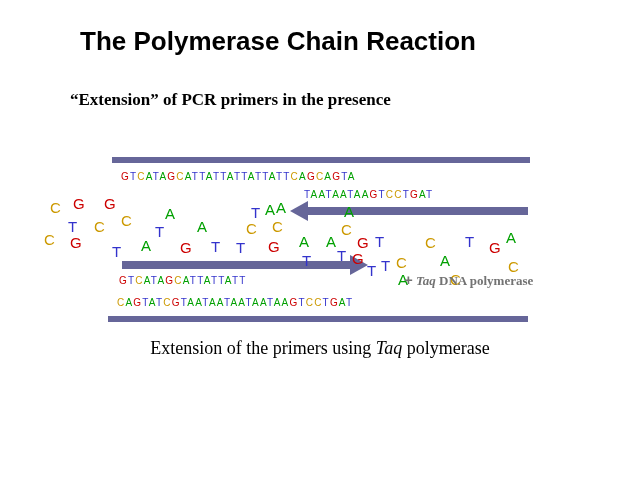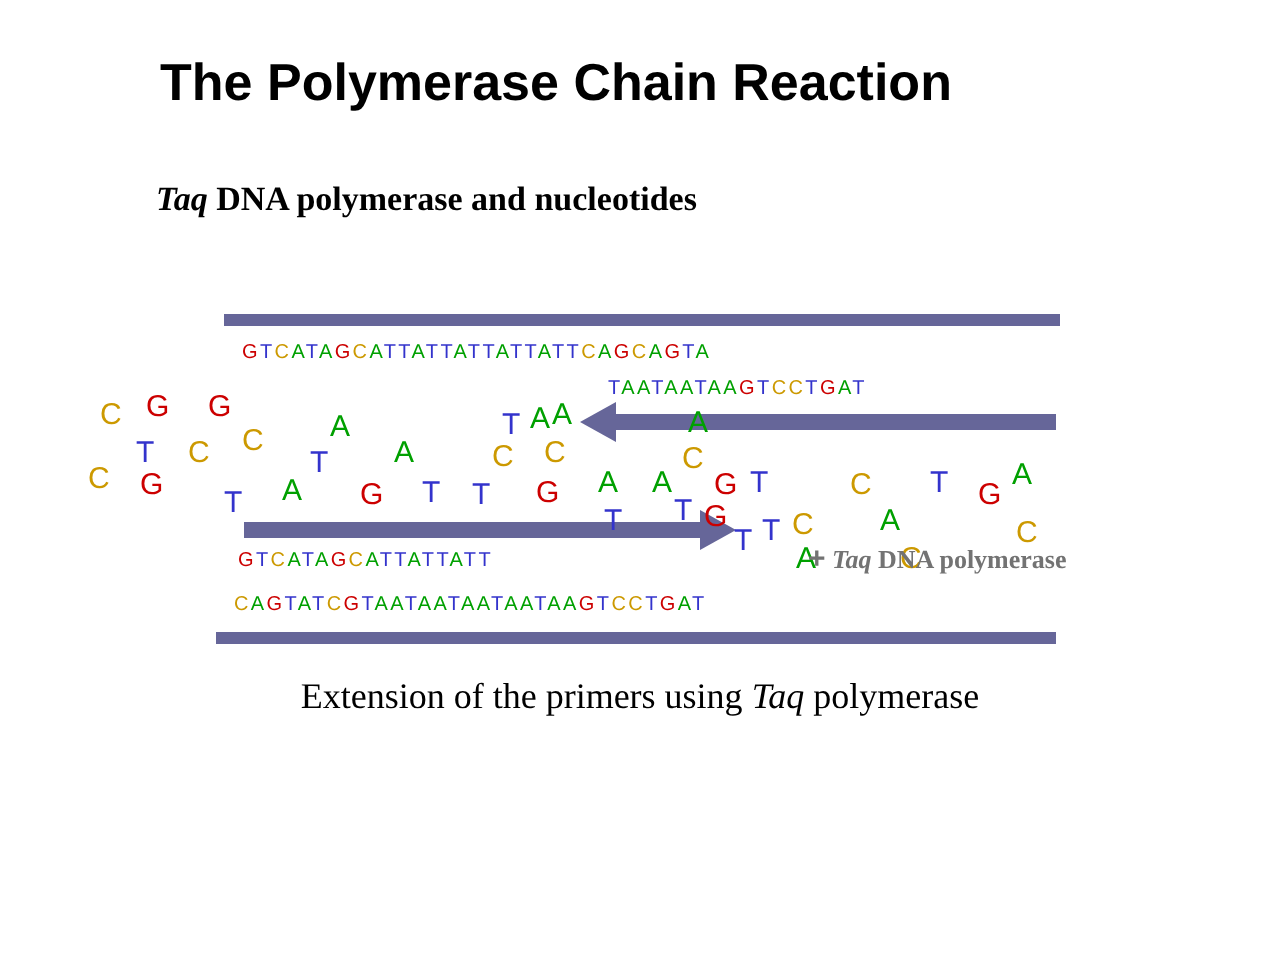--- a/index.html
+++ b/index.html
@@ -131,21 +131,21 @@
   }
 </style>
 </head>
 <body>
 
 <div id="slide">
 
   <div id="slide-title">The Polymerase Chain Reaction</div>
 
   <div id="subtitle">
-    <div class="line2"><span class="ital">Taq</span><span> DNA polymerase and nucleotides</span></div>
+    <div class="line1">“Extension” of  PCR primers in the presence</div>
   </div>
 
   <div class="strand-bar" id="bar-top" style="left: 112px; top: 157px; width: 418px;"></div>
   <div class="strand-bar" id="bar-bottom" style="left: 108px; top: 316px; width: 420px;"></div>
 
   <div class="seq" id="seq-top-template" style="left: 121px; top: 168px;"><span class="base-G">G</span><span class="base-T">T</span><span class="base-C">C</span><span class="base-A">A</span><span class="base-T">T</span><span class="base-A">A</span><span class="base-G">G</span><span class="base-C">C</span><span class="base-A">A</span><span class="base-T">T</span><span class="base-T">T</span><span class="base-A">A</span><span class="base-T">T</span><span class="base-T">T</span><span class="base-A">A</span><span class="base-T">T</span><span class="base-T">T</span><span class="base-A">A</span><span class="base-T">T</span><span class="base-T">T</span><span class="base-A">A</span><span class="base-T">T</span><span class="base-T">T</span><span class="base-C">C</span><span class="base-A">A</span><span class="base-G">G</span><span class="base-C">C</span><span class="base-A">A</span><span class="base-G">G</span><span class="base-T">T</span><span class="base-A">A</span></div>
   <div class="seq" id="seq-top-extension" style="left: 304px; top: 186px;"><span class="base-T">T</span><span class="base-A">A</span><span class="base-A">A</span><span class="base-T">T</span><span class="base-A">A</span><span class="base-A">A</span><span class="base-T">T</span><span class="base-A">A</span><span class="base-A">A</span><span class="base-G">G</span><span class="base-T">T</span><span class="base-C">C</span><span class="base-C">C</span><span class="base-T">T</span><span class="base-G">G</span><span class="base-A">A</span><span class="base-T">T</span></div>
   <div class="seq" id="seq-bottom-extension" style="left: 119px; top: 272px;"><span class="base-G">G</span><span class="base-T">T</span><span class="base-C">C</span><span class="base-A">A</span><span class="base-T">T</span><span class="base-A">A</span><span class="base-G">G</span><span class="base-C">C</span><span class="base-A">A</span><span class="base-T">T</span><span class="base-T">T</span><span class="base-A">A</span><span class="base-T">T</span><span class="base-T">T</span><span class="base-A">A</span><span class="base-T">T</span><span class="base-T">T</span></div>
   <div class="seq" id="seq-bottom-template" style="left: 117px; top: 294px;"><span class="base-C">C</span><span class="base-A">A</span><span class="base-G">G</span><span class="base-T">T</span><span class="base-A">A</span><span class="base-T">T</span><span class="base-C">C</span><span class="base-G">G</span><span class="base-T">T</span><span class="base-A">A</span><span class="base-A">A</span><span class="base-T">T</span><span class="base-A">A</span><span class="base-A">A</span><span class="base-T">T</span><span class="base-A">A</span><span class="base-A">A</span><span class="base-T">T</span><span class="base-A">A</span><span class="base-A">A</span><span class="base-T">T</span><span class="base-A">A</span><span class="base-A">A</span><span class="base-G">G</span><span class="base-T">T</span><span class="base-C">C</span><span class="base-C">C</span><span class="base-T">T</span><span class="base-G">G</span><span class="base-A">A</span><span class="base-T">T</span></div>
 

